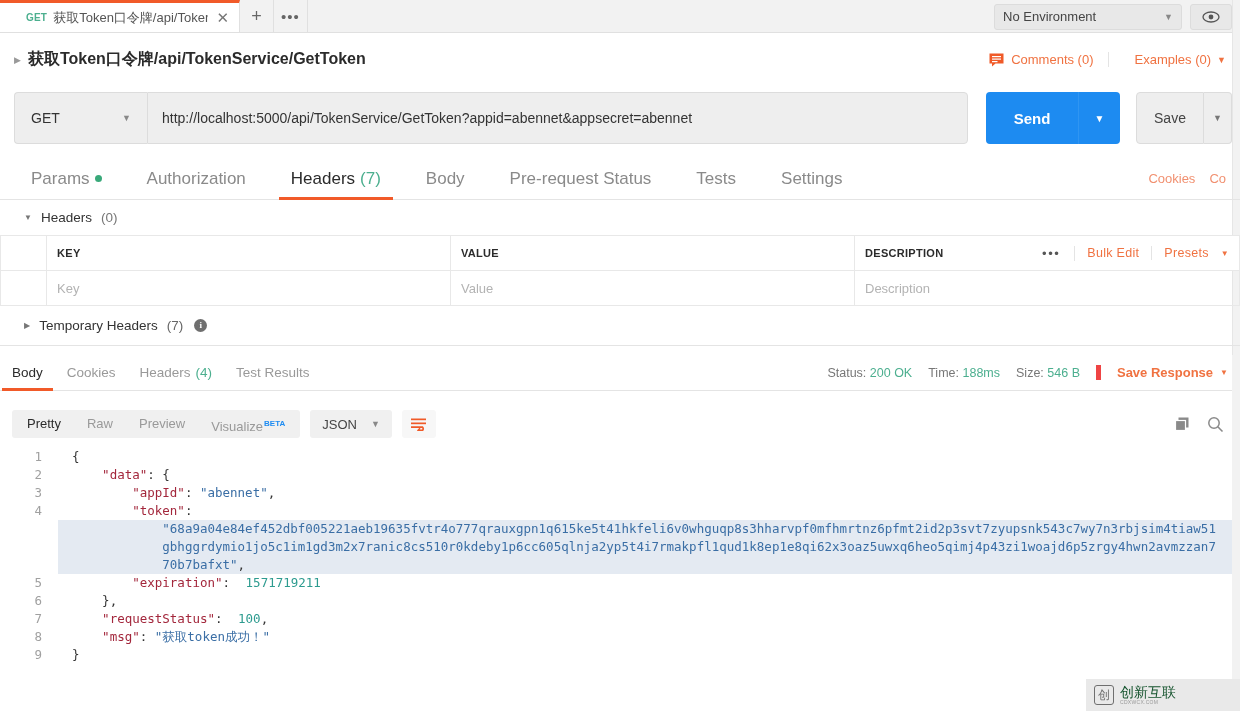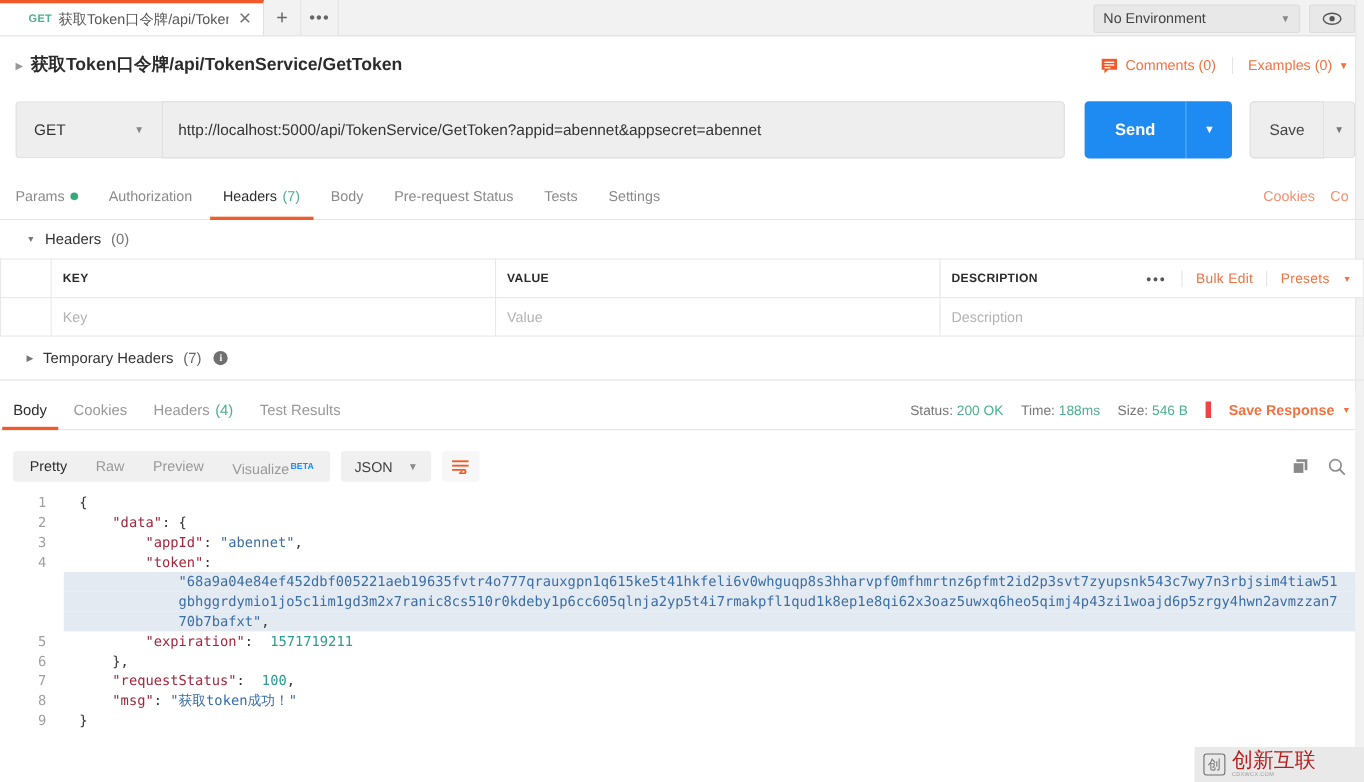--- a/index.html
+++ b/index.html
@@ -72,21 +72,21 @@
   .crumbrow {
     position: absolute; top: 33px; left: 0; right: 0; height: 53px;
     display: flex; align-items: center; padding: 0 14px;
   }
   .crumb {
     display: flex; align-items: center; gap: 7px;
     font-size: 16px; color: #2b2b2b; font-weight: bold;
   }
   .crumb .tri { color: #999; font-size: 9px; font-weight: normal; }
   .crumb-right {
-    margin-left: auto; display: flex; align-items: center; gap: 0;
+    margin-left: auto; display: flex; align-items: center; gap: 12px;
     font-size: 13px;
   }
   .comments-link {
     display: flex; align-items: center; gap: 7px; color: #f07241;
     padding-right: 14px; border-right: 1px solid #e4e4e4; cursor: pointer;
   }
   .examples-link {
     color: #f07241; padding-left: 14px; cursor: pointer;
     display: flex; align-items: center; gap: 6px;
   }
@@ -136,22 +136,23 @@
   }
 
   
   .reqtabs {
     position: absolute; top: 158px; left: 0; right: 0; height: 42px;
     border-bottom: 1px solid #e4e4e4; display: flex; align-items: center;
     padding: 0 14px;
   }
   .rtab {
     height: 42px; display: flex; align-items: center; gap: 5px;
-    color: #8a8a8a; font-size: 13px; margin-right: 28px; cursor: pointer;
+    color: #8a8a8a; font-size: 17px; margin-right: 28px; cursor: pointer;
     position: relative;
+    margin-left: 17px;
   }
   .rtab.active { color: #2b2b2b; }
   .rtab.active::after {
     content: ""; position: absolute; left: -12px; right: -12px; bottom: 0;
     height: 3px; background: #f15a29;
   }
   .rtab .cnt { color: #4caf8f; }
   .rtab .dot {
     width: 7px; height: 7px; border-radius: 50%; background: #39a97a;
     display: inline-block;
@@ -298,21 +299,21 @@
     position: absolute; right: 0; bottom: 0; width: 154px; height: 32px;
     background: #e9e9e9; display: flex; align-items: center; gap: 6px;
     padding: 0 8px; z-index: 20;
   }
   .wm-logo {
     width: 20px; height: 20px; border: 1.6px solid #6f6f6f; border-radius: 3px;
     color: #6f6f6f; font-size: 12px; display: flex; align-items: center;
     justify-content: center; font-family: "DejaVu Sans", sans-serif;
   }
   .wm-txt { display: flex; flex-direction: column; line-height: 1.05; }
-  .wm-txt .t1 { font-size: 19px; color: #b91c1c; }
+  .wm-txt .t1 { font-size: 14px; color: #14532d; }
   .wm-txt .t2 { font-size: 5px; color: #999; letter-spacing: .3px; }
 
   .scroll-v {
     position: absolute; right: 0; top: 355px; bottom: 0; width: 8px;
     background: #f2f2f2;
   }
   .icon { display: inline-flex; align-items: center; justify-content: center; }
 </style>
 </head>
 <body>

